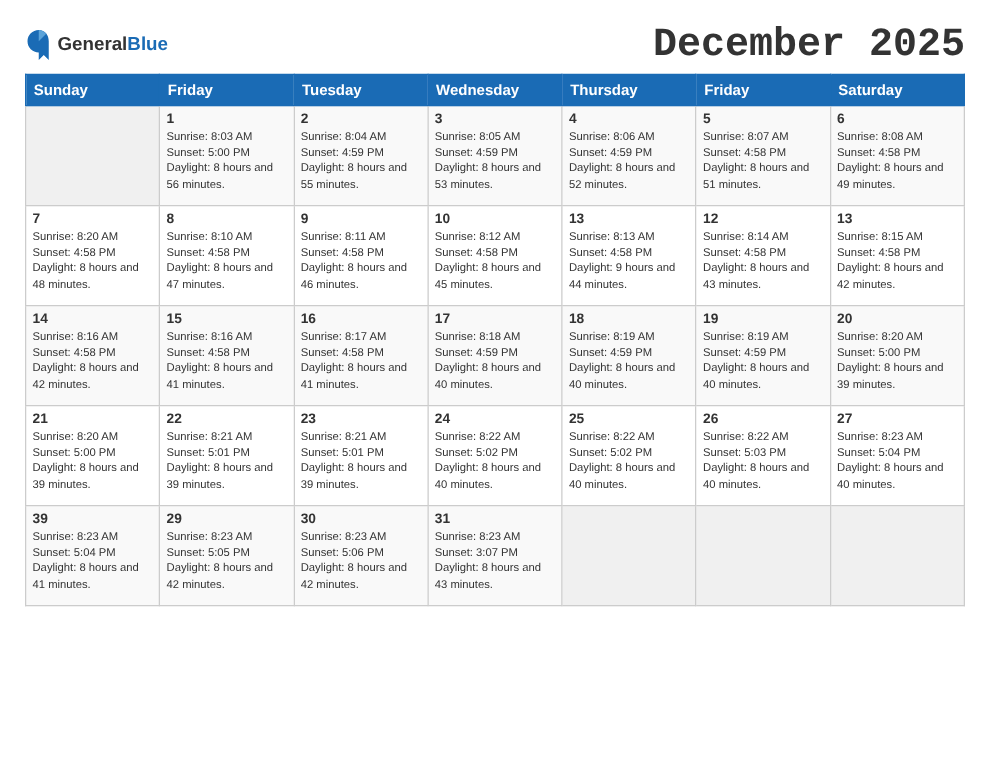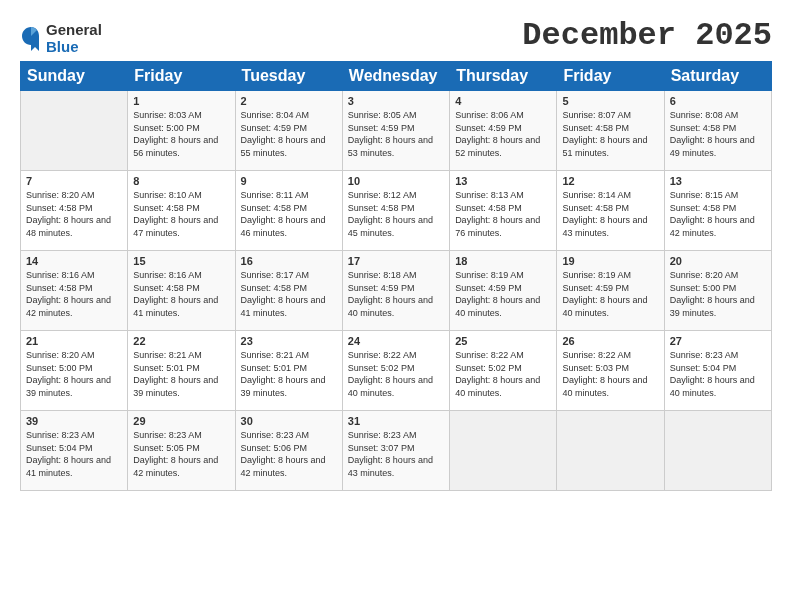--- a/index.html
+++ b/index.html
@@ -21,21 +21,21 @@
       justify-content: space-between;
       margin-bottom: 6px;
     }
     .logo {
       display: flex;
       align-items: center;
       margin-top: 4px;
     }
     .logo-text {
       display: flex;
-      flex-direction: column;
+      flex-direction: row;
       line-height: 1.1;
     }
     .logo-general {
       font-size: 15px;
       font-weight: bold;
       color: #333;
     }
     .logo-blue {
       font-size: 15px;
       font-weight: bold;
@@ -62,21 +62,21 @@
       margin-top: 2px;
     }
     table {
       width: 100%;
       border-collapse: collapse;
       table-layout: fixed;
     }
     thead tr th {
       background: #1a6bb5;
       color: #fff;
-      font-size: 16px;
+      font-size: 12px;
       font-weight: bold;
       padding: 5px 6px;
       text-align: left;
       border: 1px solid #1a6bb5;
     }
     tbody tr td {
       border: 1px solid #ccc;
       vertical-align: top;
       padding: 4px 5px;
       font-size: 9.5px;
@@ -217,21 +217,21 @@
           <span>Sunrise: 8:12 AM</span><br>
           <span>Sunset: 4:58 PM</span><br>
           <span>Daylight: 8 hours and 45 minutes.</span>
         </div>
       </td>
           <td>
         <span class="day-number">13</span>
         <div class="day-info">
           <span>Sunrise: 8:13 AM</span><br>
           <span>Sunset: 4:58 PM</span><br>
-          <span>Daylight: 8 hours and 76 minutes.</span>
+          <span>Daylight: 9 hours and 44 minutes.</span>
         </div>
       </td>
           <td>
         <span class="day-number">12</span>
         <div class="day-info">
           <span>Sunrise: 8:14 AM</span><br>
           <span>Sunset: 4:58 PM</span><br>
           <span>Daylight: 8 hours and 43 minutes.</span>
         </div>
       </td>

